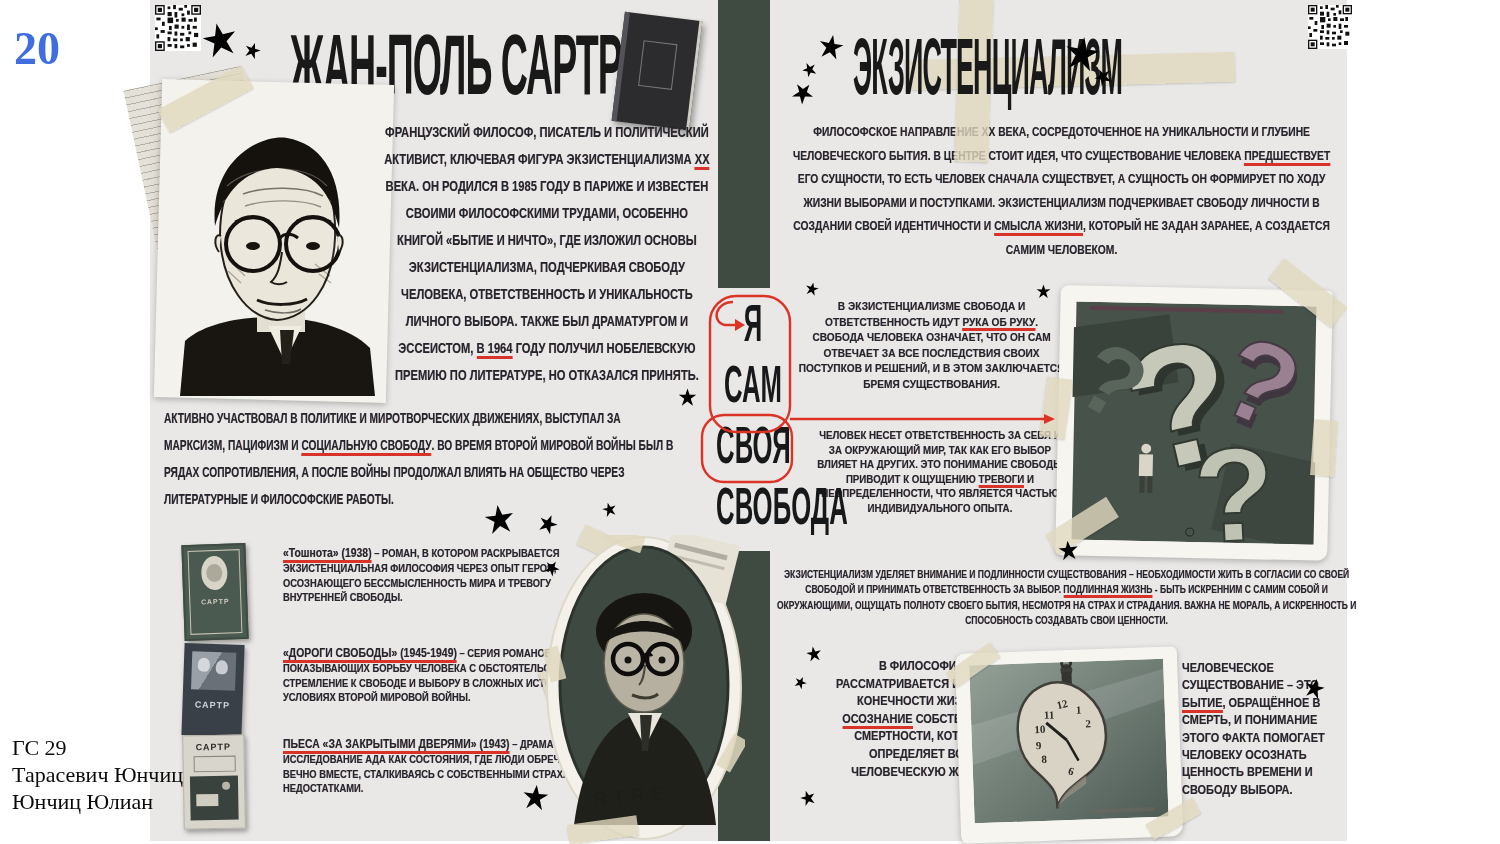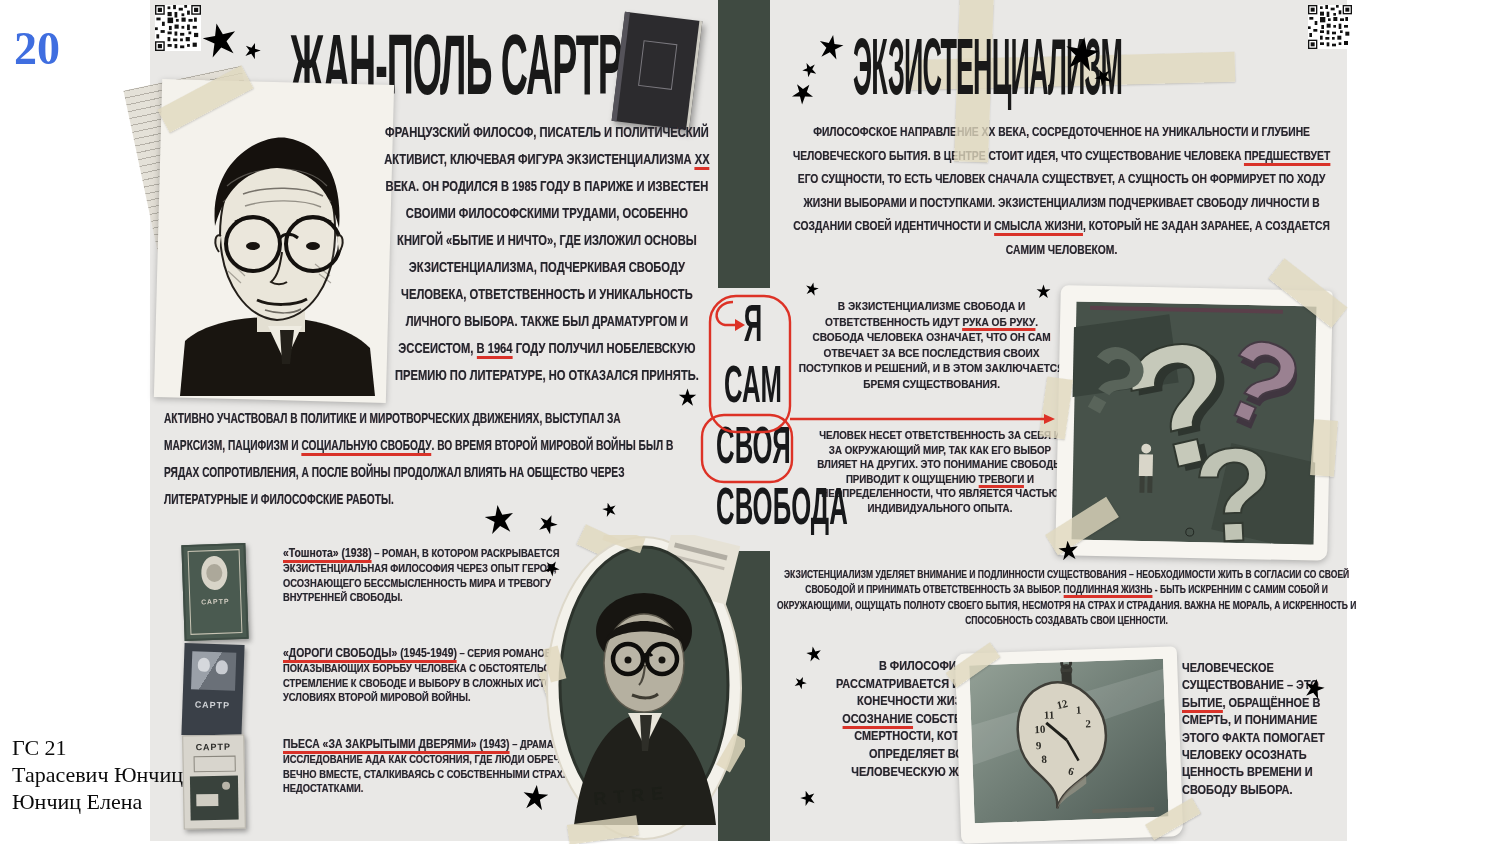--- a/index.html
+++ b/index.html
@@ -89,23 +89,23 @@
         <rect x="27" y="27" width="3" height="3" fill="#111"></rect>
     </g>
   </defs>
 </svg>
 
 <div class="page">
 
   <div class="slide-number">20</div>
 
   <div class="credits">
-    <div>ГС 21</div>
+    <div>ГС 29</div>
     <div>Тарасевич Юнчиц</div>
-    <div>Юнчиц Елена</div>
+    <div>Юнчиц Юлиан</div>
   </div>
 
   <div class="poster">
 
     <div class="strip" style="top:0;height:288px;"></div>
     <div class="strip" style="top:551px;height:290px;"></div>
 
     <svg class="qr" style="left:5px;top:5px;" viewBox="0 0 33 33">
         <use href="#qr-pattern"></use>
       </svg>

